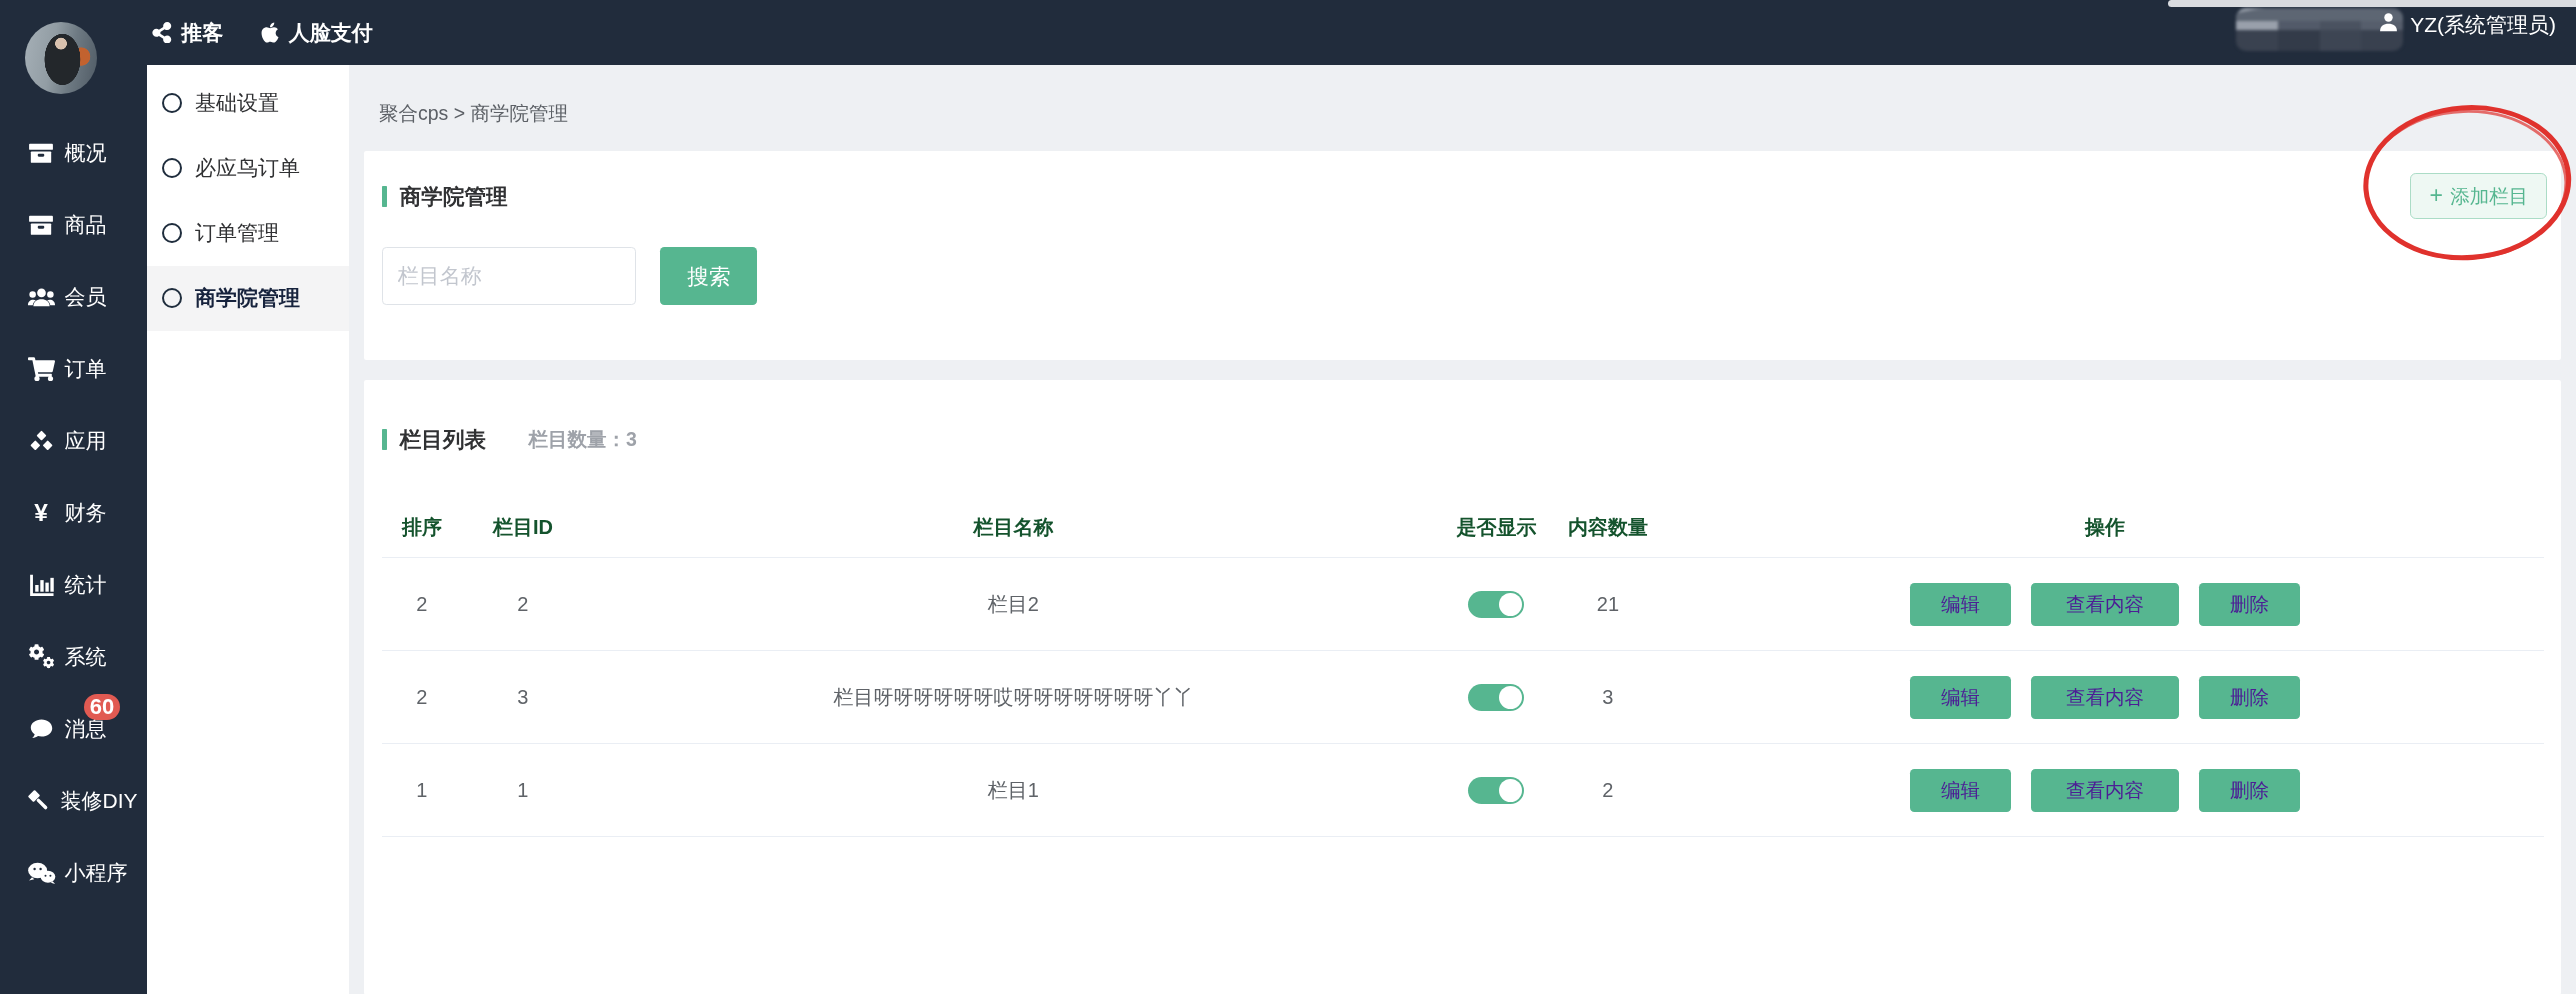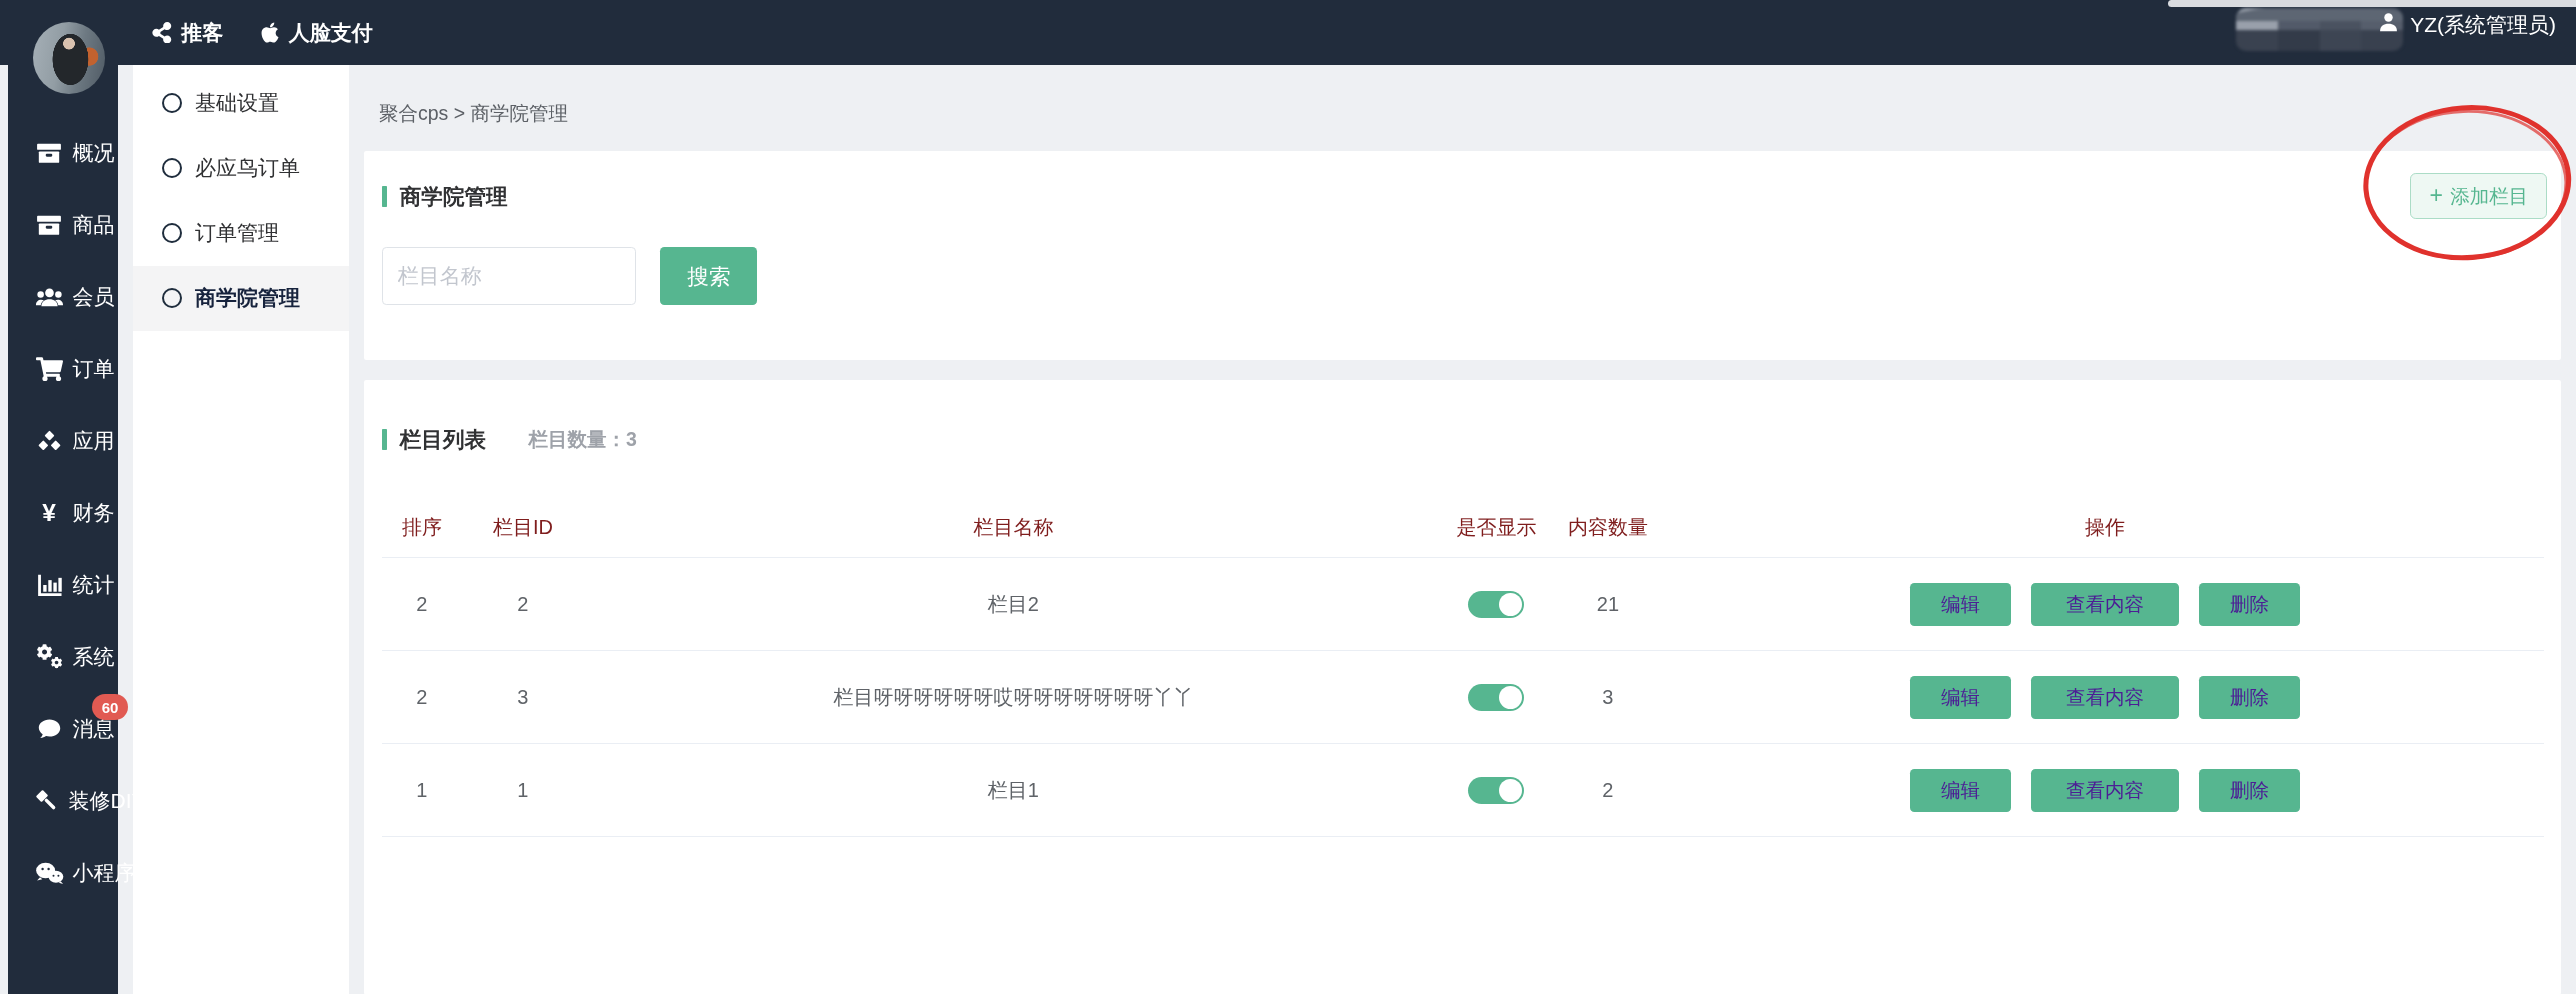--- a/index.html
+++ b/index.html
@@ -22,35 +22,35 @@
   .redacted i:nth-child(2){background:#525a69;}
   .redacted i:nth-child(3){background:#4a5260;}
   .redacted i:nth-child(4){background:#565e6c;}
   .redacted i:nth-child(5){background:#3a4250;}
   .redacted i:nth-child(6){background:#333b49;}
   .redacted i:nth-child(7){background:#3d4553;}
   .redacted i:nth-child(8){background:#39414f;}
   .redacted::before{content:"";position:absolute;left:-10px;top:-2.9px;right:-10px;height:16px;background:#5d6673;border-radius:50% 50% 0 0/100% 100% 0 0;}
   .topbar-user{position:absolute;right:20px;top:0;height:49px;display:flex;align-items:center;gap:10px;color:#fff;font-size:21px;cursor:pointer;z-index:4;}
   
-  .sidebar{position:absolute;left:8px;top:0;width:110px;height:995px;background:#212c3c;z-index:4;}
+  .sidebar{position:absolute;left:0;top:0;width:147px;height:995px;background:#212c3c;z-index:4;}
   .avatar{position:absolute;left:24.5px;top:21.6px;width:72px;height:72px;border-radius:50%;
     background:
       radial-gradient(circle at 50% 30%, #d9c2af 0 9%, rgba(0,0,0,0) 10%),
       radial-gradient(ellipse 28% 40% at 52% 52%, #23272b 0 88%, rgba(0,0,0,0) 90%),
       radial-gradient(circle at 78% 48%, #c2622f 0 13%, rgba(0,0,0,0) 14%),
       linear-gradient(100deg,#a6b0b7 0%,#929da4 38%,#6e7a83 64%,#4f5a64 100%);
   }
   .side-list{list-style:none;margin:0;padding:0;position:absolute;left:0;top:117px;width:133px;}
   .side-item{position:relative;height:72px;display:flex;align-items:center;padding-left:26px;cursor:pointer;}
   .side-item .sicon{width:30px;display:flex;justify-content:center;}
   .side-item .slabel{color:#ffffff;font-size:21px;margin-left:8.6px;white-space:nowrap;}
   .yen-glyph{color:#fff;font-size:24.5px;font-weight:bold;line-height:1;}
   .badge{position:absolute;left:84px;top:1.4px;min-width:36px;height:26px;border-radius:13px;background:#e15a52;
-    color:#fff;font-size:15px;font-weight:bold;display:flex;align-items:center;justify-content:center;padding:0 4.3px;box-sizing:border-box;}
+    color:#fff;font-size:22px;font-weight:bold;display:flex;align-items:center;justify-content:center;padding:0 4.3px;box-sizing:border-box;}
   
   .submenu{position:absolute;left:133px;top:65px;width:216px;height:930px;background:#ffffff;z-index:2;}
   .submenu ul{list-style:none;margin:0;padding:5.8px 0 0 0;}
   .submenu li{height:65px;display:flex;align-items:center;padding-left:29px;gap:13px;font-size:21px;color:#303133;cursor:pointer;}
   .submenu li .ring{width:16px;height:16px;border:2.9px solid #1f2d3d;border-radius:50%;flex:none;}
   .submenu li.active{background:#f4f4f5;font-weight:bold;color:#17233d;}
   
   .content{position:absolute;left:350px;top:65px;width:2226px;height:930px;background:#eef0f3;z-index:1;padding-left:45px;}
   .breadcrumb{position:absolute;left:29px;top:35px;font-size:19.5px;color:#5c6066;}
   .card{position:absolute;background:#ffffff;border-radius:2.2px;}
@@ -70,21 +70,21 @@
     color:#56b690;font-size:19.5px;display:flex;align-items:center;justify-content:center;gap:7.2px;cursor:pointer;box-sizing:border-box;
     font-family:inherit;}
   .btn-add .plus{font-size:23px;line-height:1;margin-top:-2.2px;}
   .annotation{position:absolute;left:2346px;top:97px;width:231px;height:180px;z-index:6;pointer-events:none;}
   
   .table{position:absolute;left:18px;top:117px;width:2162px;}
   .trow{display:flex;align-items:center;border-bottom:1.4px solid #eaeef4;}
   .trow.head{height:60px;}
   .trow.body-row{height:92px;}
   .cell{display:flex;align-items:center;justify-content:center;font-size:20px;color:#5f6368;}
-  .head .cell{color:#7f1d1d;font-weight:normal;}
+  .head .cell{color:#14532d;font-weight:bold;}
   .c-sort{width:79px;}
   .c-id{width:123px;}
   .c-name{width:858px;text-align:center;}
   .c-show{width:108px;}
   .c-count{width:115px;}
   .c-actions{flex:1;display:flex;align-items:center;justify-content:center;gap:20px;}
   .toggle{position:relative;width:56px;height:27px;border-radius:13.7px;background:#56b690;cursor:pointer;}
   .toggle .knob{position:absolute;right:2.2px;top:2.2px;width:23px;height:23px;border-radius:50%;background:#fff;}
   .abtn{height:43px;background:#56b690;border:none;border-radius:4.3px;color:#4c1d95;font-size:19.5px;cursor:pointer;
     width:101px;font-family:inherit;}

